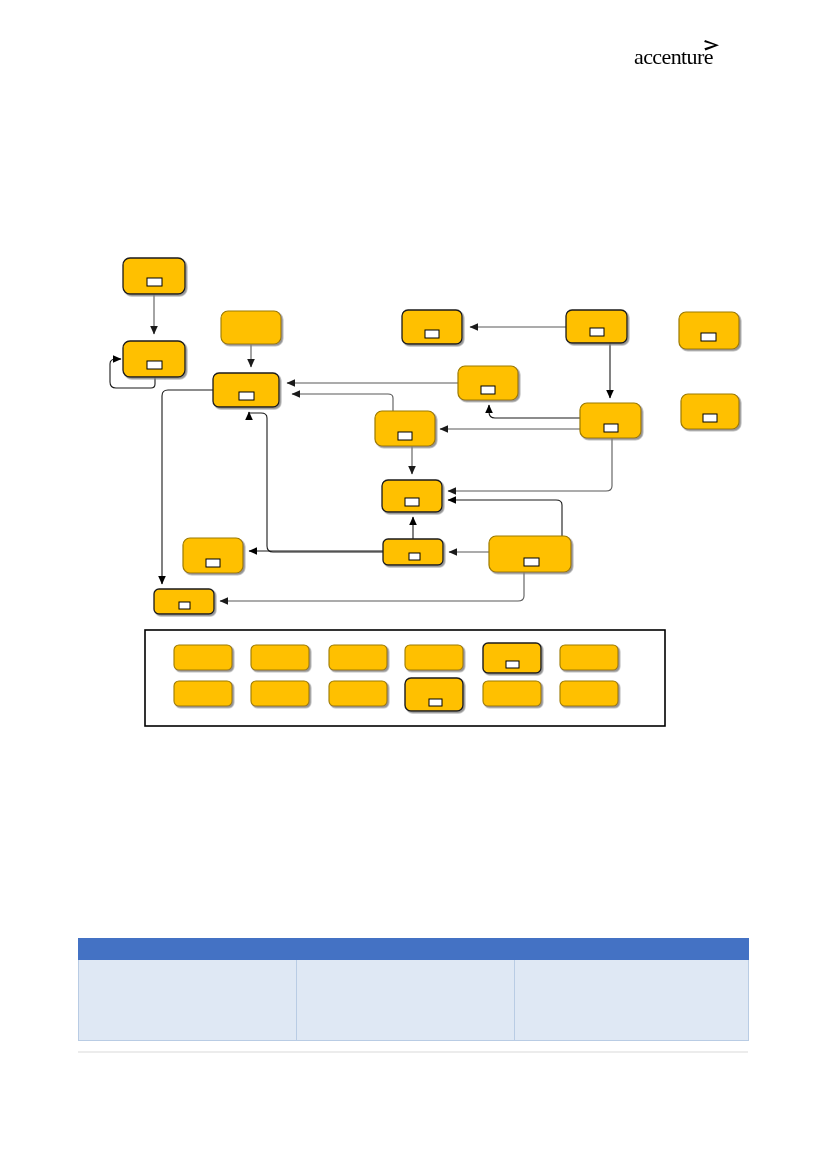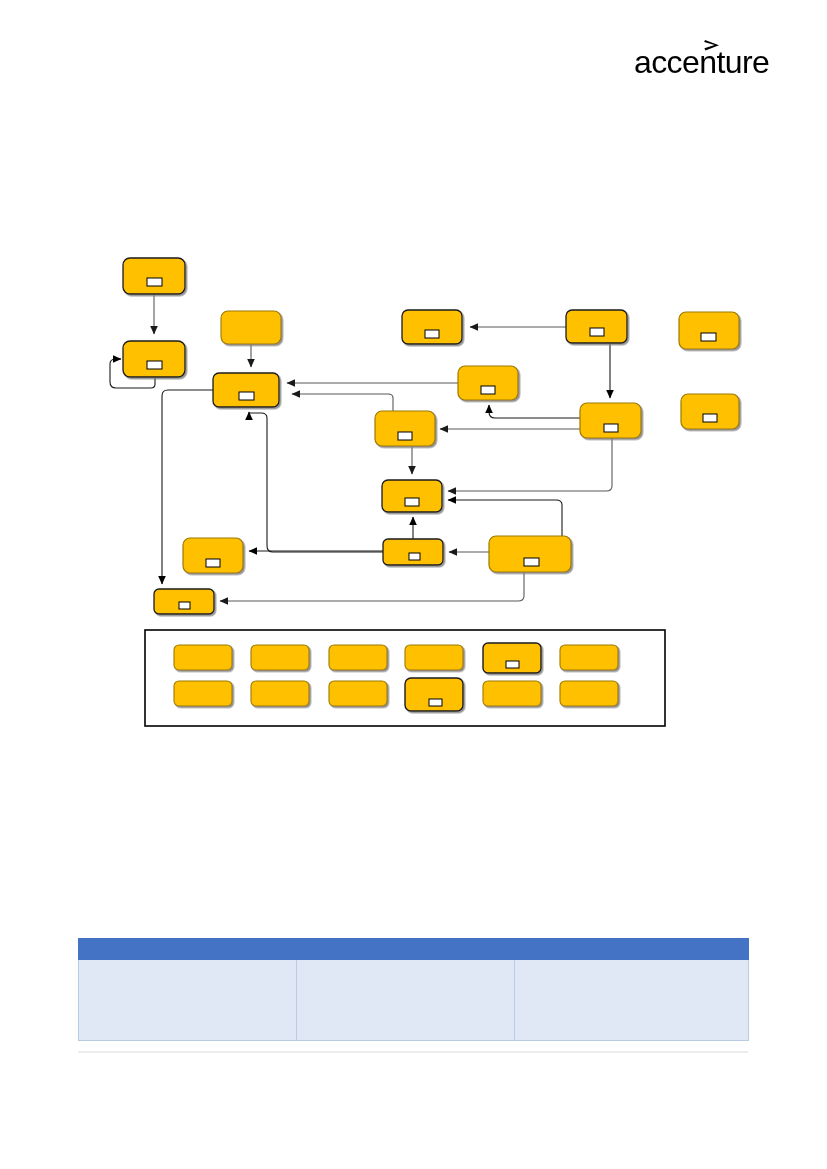--- a/index.html
+++ b/index.html
@@ -25,22 +25,22 @@
     position: absolute;
     left: 634px;
     top: 36px;
     width: 124px;
     height: 46px;
   }
   #logo .logo-word {
     position: absolute;
     left: 0;
     top: 10px;
-    font-family: Liberation Sans, sans-serif;
-    font-size: 32px;
+    font-family: Liberation Serif, serif;
+    font-size: 22px;
     font-weight: 400;
     letter-spacing: -0.6px;
     color: #000000;
     line-height: 1;
     white-space: nowrap;
   }
   #logo .logo-chevron {
     position: absolute;
     left: 70px;
     top: 1px;

